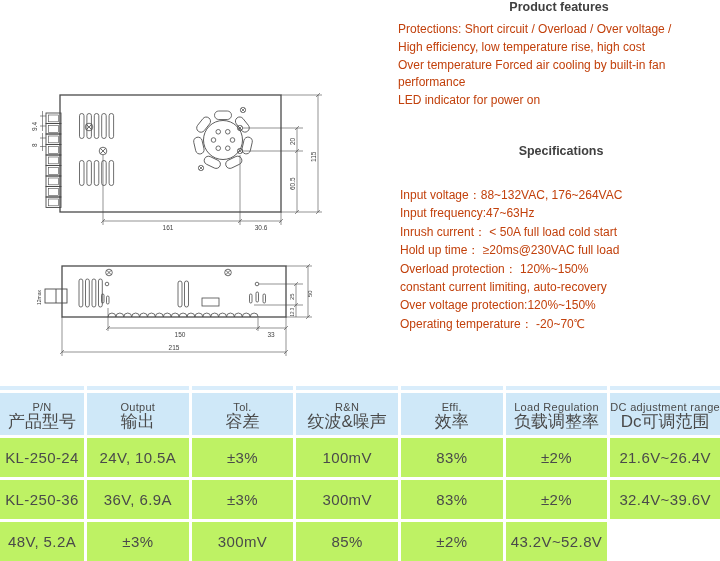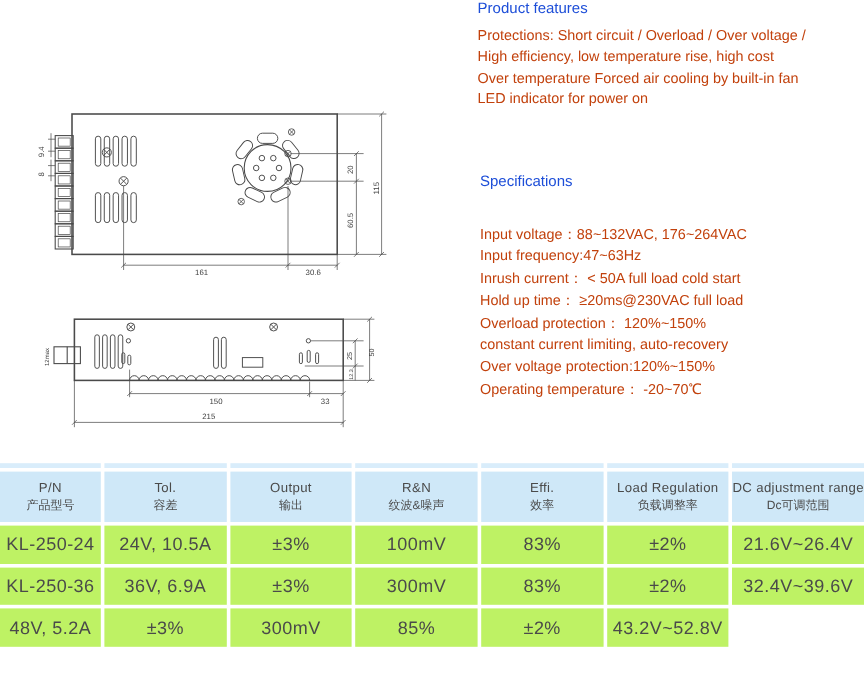--- a/index.html
+++ b/index.html
@@ -2,42 +2,42 @@
 <html><head>
 <meta charset="utf-8">
 <style>
   html,body{margin:0;padding:0;}
   .page{
     position:relative; width:720px; height:561px; background:#ffffff;
     font-family:"Liberation Sans", sans-serif; color:#3f3f3f; overflow:hidden;
   }
   
   .txtcol{position:absolute; left:398px; top:0; width:322px;}
-  .sec-heading{font-size:12.5px; color:#1d4ed8; font-weight:400; margin:0; white-space:nowrap;}
+  .sec-heading{font-size:12.5px; color:#404040; font-weight:700; margin:0; white-space:nowrap;text-align:center;}
   .feat-lines{margin-top:7px;}
   .line{font-size:12px; line-height:17.8px; white-space:pre; color:#c2410c;}
   .spec-block{position:absolute; left:400px; top:144px; width:322px;}
   .spec-lines{margin-top:28px;}
   .spec-lines .line{line-height:18.4px;}
   
   .drw{position:absolute;}
   .drw text{font-size:6.5px; fill:#3f3f3f; stroke:none; font-family:"Liberation Sans",sans-serif;}
   
   .spec-table{
-    position:absolute; left:0; top:386px; width:720px; height:153px;
+    position:absolute; left:0; top:386px; width:720px; height:175px;
     display:grid; grid-template-columns:84px repeat(6,1fr);
     grid-template-rows:4px 42px 1fr 1fr 1fr; gap:3px; background:#ffffff;
   }
   .accent{background:#d9edfb;}
   .th{
     background:#cfe8f8; display:flex; flex-direction:column; align-items:center;
     justify-content:center; text-align:center; color:#4a4a4a;
   }
   .th .en{font-size:11px; letter-spacing:.3px; line-height:14px; white-space:nowrap;}
-  .th .zh{font-size:10px; line-height:15px; white-space:nowrap;}
+  .th .zh{font-size:17px; line-height:15px; white-space:nowrap;}
   .th:last-child .en{font-size:10.5px;}
   .td{
     background:#bef264; display:flex; align-items:center; justify-content:center;
     font-size:15px; letter-spacing:.4px; color:#4a4a4a; white-space:nowrap;
   }
 </style>
 </head>
 <body>
 
 <div class="page">
@@ -215,20 +215,21 @@
     <text x="271" y="337" text-anchor="middle">33</text>
     <text x="174" y="349.5" text-anchor="middle">215</text>
   </svg>
 
   <div class="txtcol">
     <h3 class="sec-heading">Product features</h3>
     <div class="feat-lines">
       <div class="line">Protections: Short circuit / Overload / Over voltage /</div>
       <div class="line">High efficiency, low temperature rise, high cost</div>
       <div class="line">Over temperature Forced air cooling by built-in fan</div>
+      <div class="line">performance</div>
       <div class="line">LED indicator for power on</div>
     </div>
   </div>
 
   <div class="spec-block">
     <h3 class="sec-heading">Specifications</h3>
     <div class="spec-lines">
       <div class="line">Input voltage：88~132VAC, 176~264VAC</div>
       <div class="line">Input frequency:47~63Hz</div>
       <div class="line">Inrush current： &lt; 50A full load cold start</div>
@@ -248,26 +249,26 @@
     <div class="accent"></div>
     <div class="accent"></div>
     <div class="accent"></div>
     <div class="accent"></div>
 
     <div class="th">
       <div class="en">P/N</div>
       <div class="zh">产品型号</div>
     </div>
     <div class="th">
+      <div class="en">Output</div>
+      <div class="zh">输出</div>
+    </div>
+    <div class="th">
       <div class="en">Tol.</div>
       <div class="zh">容差</div>
-    </div>
-    <div class="th">
-      <div class="en">Output</div>
-      <div class="zh">输出</div>
     </div>
     <div class="th">
       <div class="en">R&amp;N</div>
       <div class="zh">纹波&amp;噪声</div>
     </div>
     <div class="th">
       <div class="en">Effi.</div>
       <div class="zh">效率</div>
     </div>
     <div class="th">

